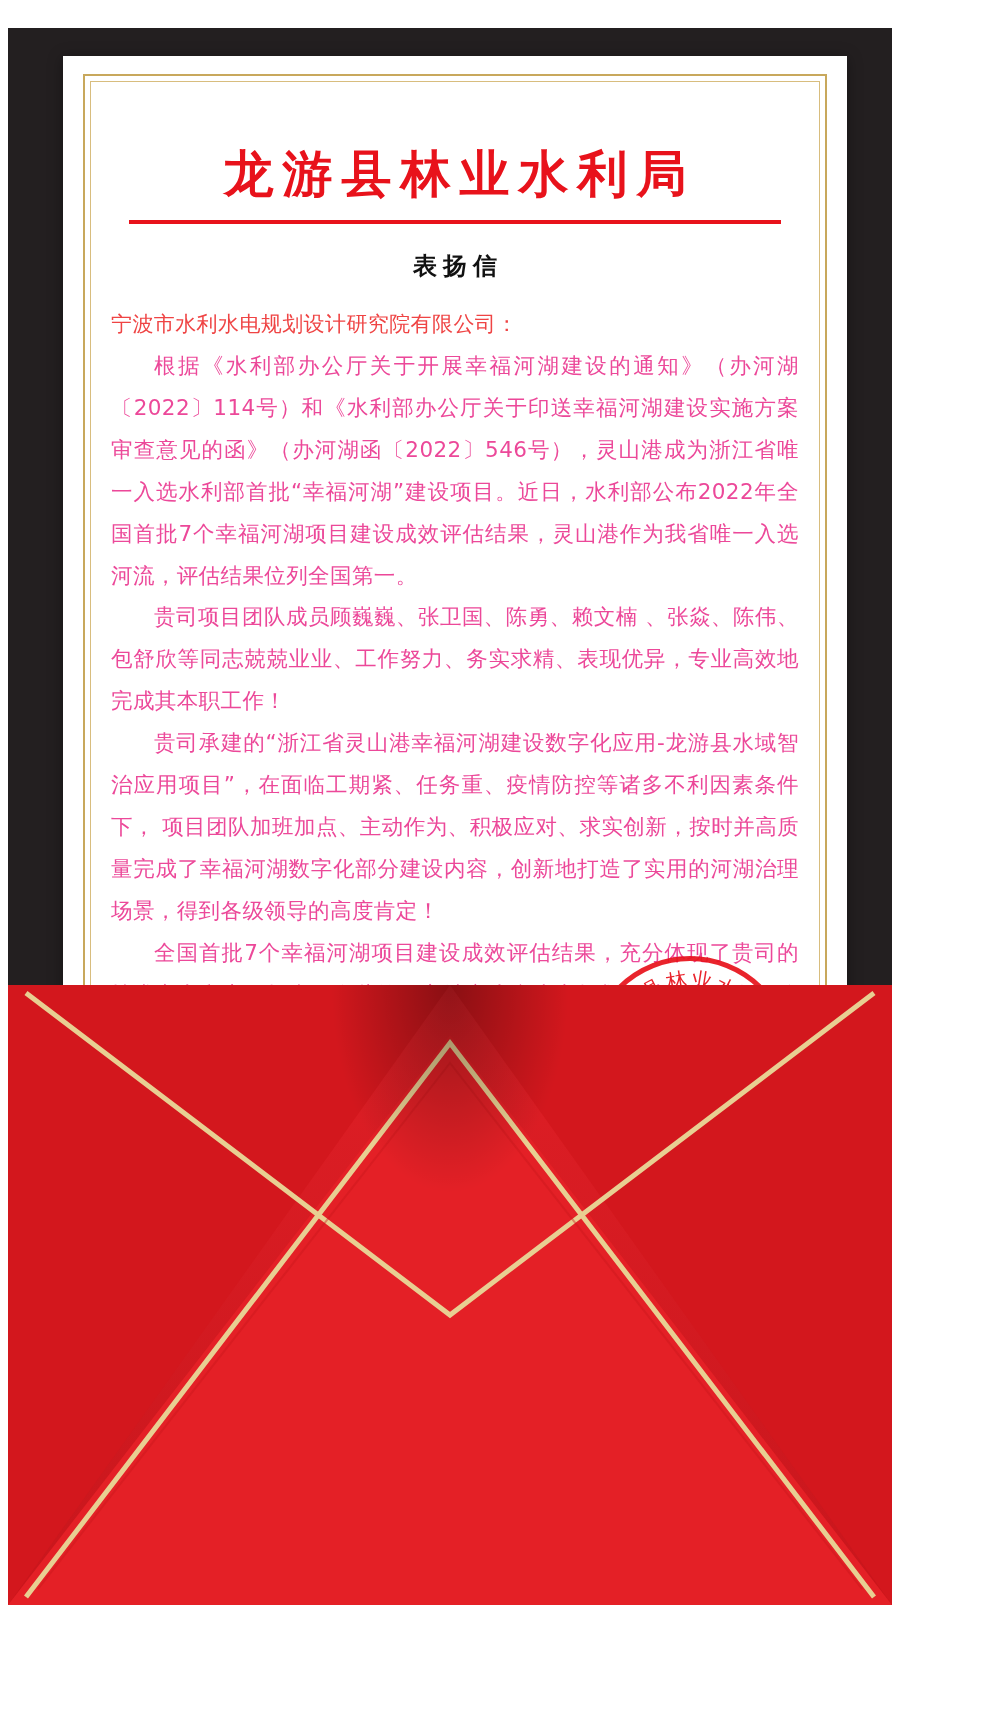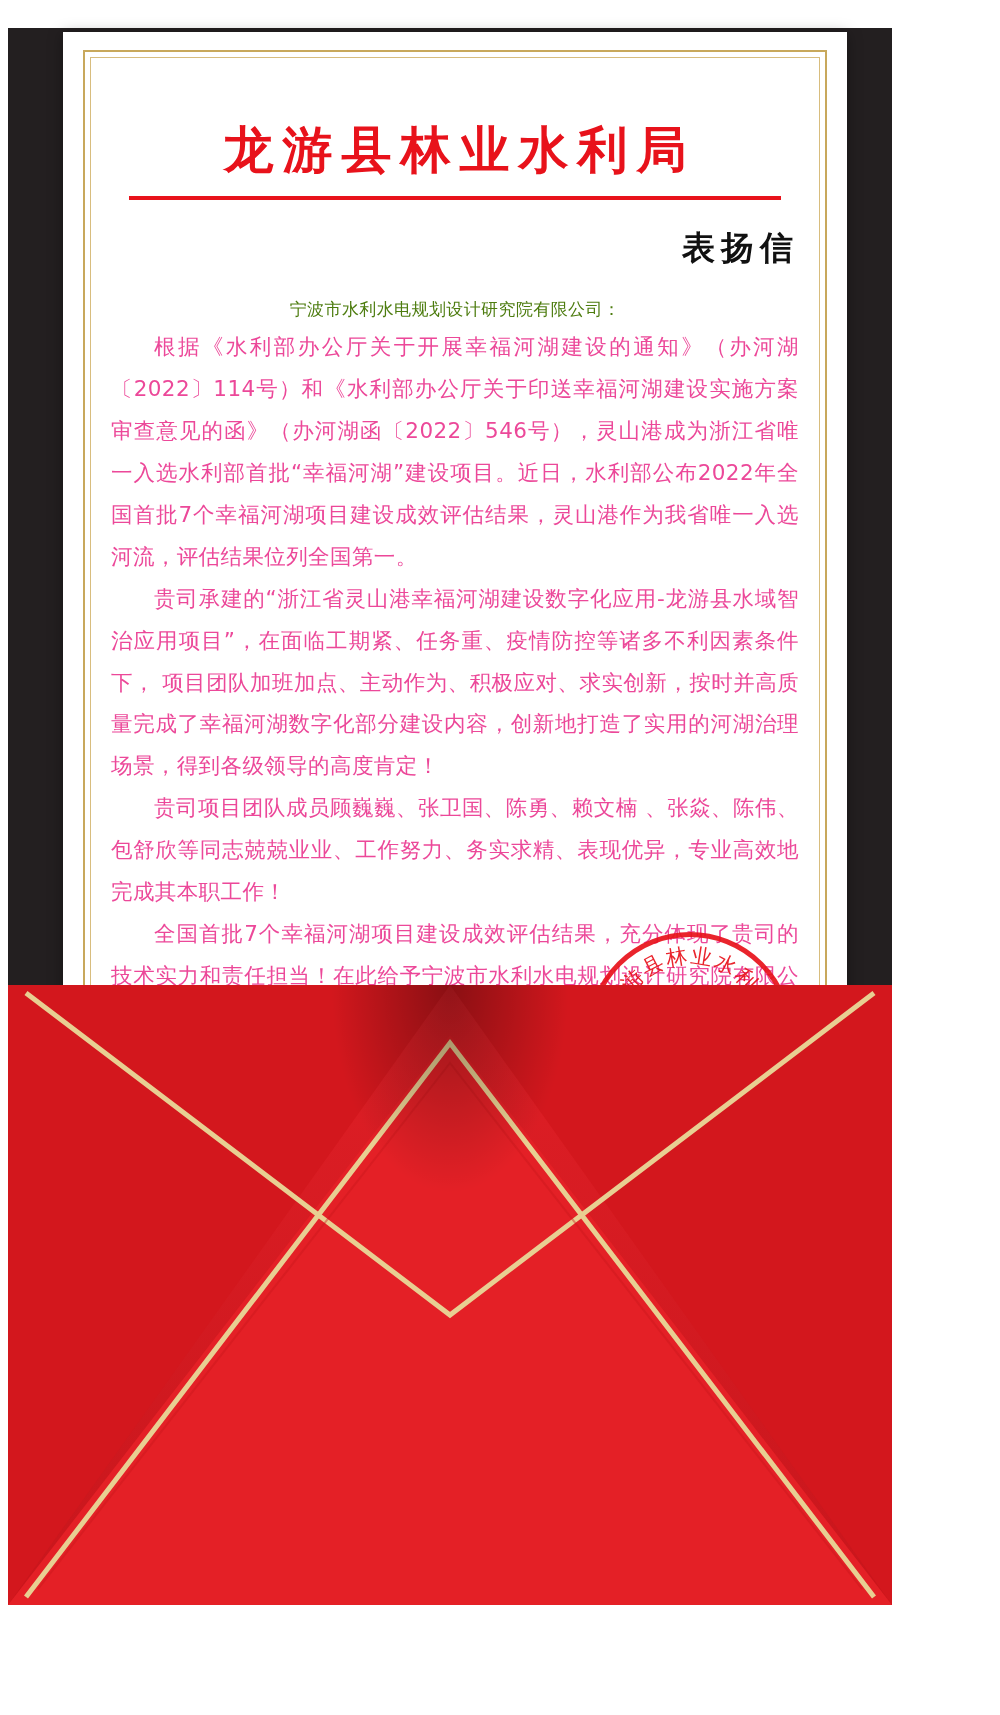--- a/index.html
+++ b/index.html
@@ -23,21 +23,21 @@
     top: 28px;
     width: 884px;
     height: 1000px;
     background: #231f20;
   }
 
   
   .letter {
     position: absolute;
     left: 63px;
-    top: 32px;
+    top: 56px;
     width: 784px;
     height: 1010px;
     background: #ffffff;
     box-shadow: 0 2px 14px rgba(0,0,0,0.35);
     box-sizing: border-box;
     padding: 14px;
   }
   .letter-border-outer {
     position: absolute;
     left: 20px;
@@ -74,37 +74,36 @@
     line-height: 1.2;
     padding: 28px 0 12px 0;
     text-indent: 9px;
   }
   .title-rule {
     height: 4px;
     background: #e8121b;
     margin: 4px 18px 0 18px;
   }
   .doc-title {
-    text-align: right;
+    text-align: center;
     font-family: "DejaVu Serif", serif;
     font-weight: bold;
-    font-size: 33px;
+    font-size: 24px;
     letter-spacing: 6px;
     color: #111111;
     padding: 26px 0 22px 0;
     text-indent: 6px;
   }
 
   .salutation {
     font-family: "DejaVu Sans", sans-serif;
-    font-size: 17px;
+    font-size: 21px;
     line-height: 1.95;
-    color: #4d7c0f;
+    color: #ef4444;
     letter-spacing: 0.4px;
-    text-align: center;
   }
   .para {
     font-family: "DejaVu Sans", sans-serif;
     font-size: 21.5px;
     line-height: 1.95;
     color: #ec4899;
     text-indent: 2em;
     text-align: justify;
     letter-spacing: 0.4px;
   }
@@ -225,22 +224,22 @@
     <div class="letter-border-inner"></div>
 
     <div class="letter-content">
       <div class="org-title">龙游县林业水利局</div>
       <div class="title-rule"></div>
       <div class="doc-title">表扬信</div>
 
       <div class="salutation">宁波市水利水电规划设计研究院有限公司：</div>
 
       <div class="para">根据《水利部办公厅关于开展幸福河湖建设的通知》（办河湖〔2022〕114号）和《水利部办公厅关于印送幸福河湖建设实施方案审查意见的函》（办河湖函〔2022〕546号），灵山港成为浙江省唯一入选水利部首批“幸福河湖”建设项目。近日，水利部公布2022年全国首批7个幸福河湖项目建设成效评估结果，灵山港作为我省唯一入选河流，评估结果位列全国第一。</div>
+      <div class="para">贵司项目团队成员顾巍巍、张卫国、陈勇、赖文楠 、张焱、陈伟、包舒欣等同志兢兢业业、工作努力、务实求精、表现优异，专业高效地完成其本职工作！</div>
       <div class="para">贵司承建的“浙江省灵山港幸福河湖建设数字化应用-龙游县水域智治应用项目”，在面临工期紧、任务重、疫情防控等诸多不利因素条件下， 项目团队加班加点、主动作为、积极应对、求实创新，按时并高质量完成了幸福河湖数字化部分建设内容，创新地打造了实用的河湖治理场景，得到各级领导的高度肯定！</div>
-      <div class="para">贵司项目团队成员顾巍巍、张卫国、陈勇、赖文楠 、张焱、陈伟、包舒欣等同志兢兢业业、工作努力、务实求精、表现优异，专业高效地完成其本职工作！</div>
       <div class="para">全国首批7个幸福河湖项目建设成效评估结果，充分体现了贵司的技术实力和责任担当！在此给予宁波市水利水电规划设计研究院有限公司项目团队书面表扬，希望本项目的项目团队继续保持高度的工作热情和专业精神，携手并进，再创辉煌！</div>
     </div>
 
     <div class="signature">
       <div>龙游县林业水利局</div>
       <div>2024年3月14日</div>
     </div>
 
     <div class="seal">
       <svg class="seal-arc" viewBox="0 0 196 196">

